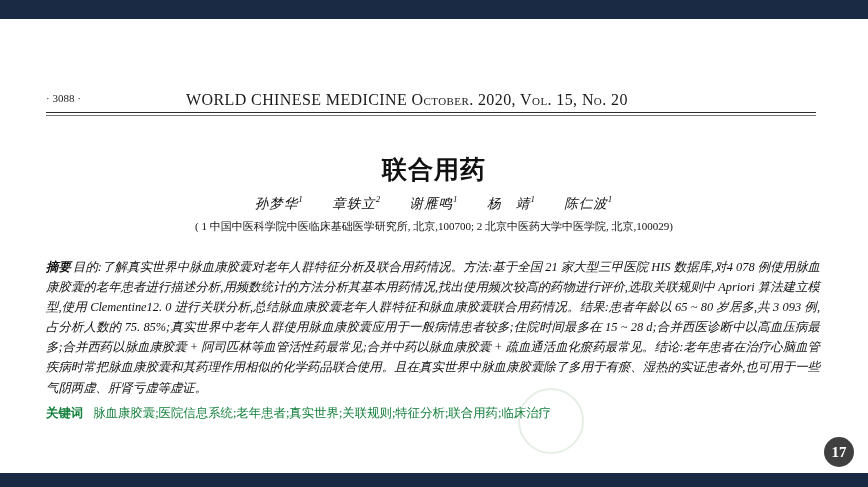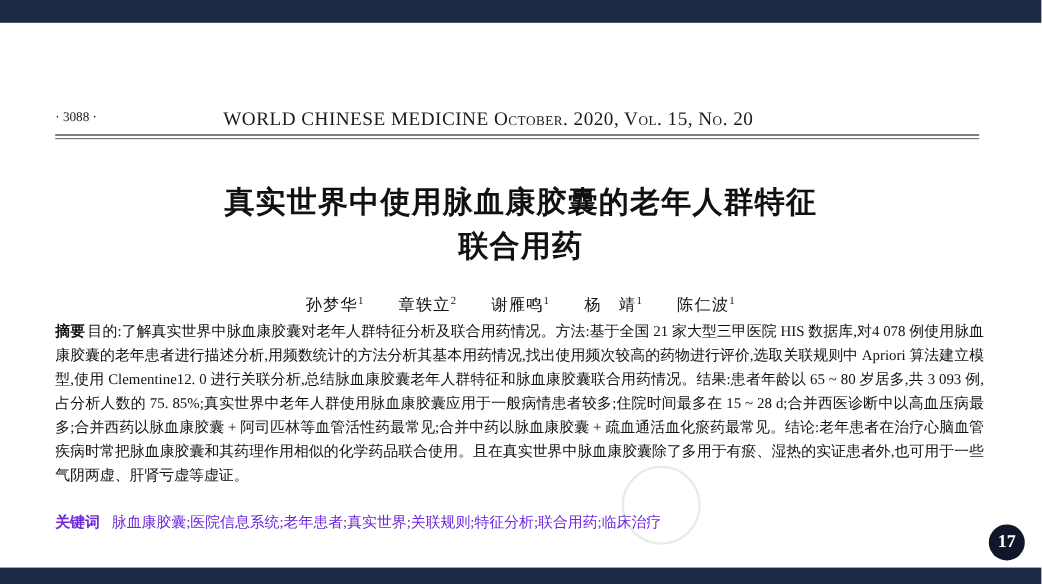--- a/index.html
+++ b/index.html
@@ -98,59 +98,61 @@
     margin-top: 42px;
     text-align: center;
     font-size: 25px;
     font-weight: bold;
     line-height: 1.42;
     color: #111;
     font-family: "Liberation Serif", serif;
     letter-spacing: 1px;
   }
   .authors {
-    margin-top: 22px;
+    margin-top: 6px;
     text-align: center;
     font-size: 13.5px;
     color: #111;
     letter-spacing: 1px;
+    font-style: italic;
   }
   .authors .au {
     margin: 0 12px;
     display: inline-block;
   }
   .authors sup {
     font-size: 9px;
     vertical-align: super;
   }
   .affil {
     margin-top: 7px;
     text-align: center;
     font-size: 11px;
     color: #111;
   }
   .abstract {
-    margin-top: 2px;
+    margin-top: 23px;
     padding: 0 10px 0 8px;
     font-size: 12.4px;
     line-height: 1.62;
     color: #111;
     text-align: justify;
     text-justify: inter-ideograph;
+    font-style: italic;
   }
   .abstract .lbl {
     font-weight: bold;
     margin-right: 2px;
   }
   .keywords {
-    margin-top: 20px;
+    margin-top: 6px;
     padding: 0 10px 0 8px;
     font-size: 12.4px;
     line-height: 1.6;
-    color: #6d28d9;
+    color: #15803d;
   }
   .keywords .lbl {
     font-weight: bold;
     margin-right: 10px;
   }
   
   .watermark {
     position: absolute;
     left: 480px;
     top: 300px;
@@ -160,21 +162,21 @@
     border: 2px solid rgba(110,160,110,0.35);
     opacity: 0.5;
   }
   .page-badge {
     position: absolute;
     right: 14px;
     bottom: 20px;
     width: 30px;
     height: 30px;
     border-radius: 50%;
-    background: #0f172a;
+    background: #404040;
     color: #ffffff;
     font-size: 15px;
     font-weight: bold;
     display: flex;
     align-items: center;
     justify-content: center;
     font-family: "Liberation Serif", serif;
   }
 </style>
 </head>
@@ -189,32 +191,32 @@
   <div class="page">
 
     <div class="running-head">
       <span class="rh-left">· 3088 ·</span>
       <span class="rh-center">WORLD CHINESE MEDICINE    October. 2020, Vol. 15, No. 20</span>
       <div class="rule"></div>
       <div class="rule thin"></div>
     </div>
 
     <div class="art-title">
-      <div>真实世界中使用脉血康胶囊的老年人群特征</div>
       <div>联合用药</div>
     </div>
 
     <div class="authors">
       <span class="au"><span>孙梦华</span><sup>1</sup></span>
       <span class="au"><span>章轶立</span><sup>2</sup></span>
       <span class="au"><span>谢雁鸣</span><sup>1</sup></span>
       <span class="au"><span>杨　靖</span><sup>1</sup></span>
       <span class="au"><span>陈仁波</span><sup>1</sup></span>
     </div>
 
+    <div class="affil">( 1 中国中医科学院中医临床基础医学研究所, 北京,100700; 2 北京中医药大学中医学院, 北京,100029)</div>
 
     <div class="abstract">
       <span class="lbl">摘要</span><span>目的:了解真实世界中脉血康胶囊对老年人群特征分析及联合用药情况。方法:基于全国 21 家大型三甲医院 HIS 数据库,对4 078 例使用脉血康胶囊的老年患者进行描述分析,用频数统计的方法分析其基本用药情况,找出使用频次较高的药物进行评价,选取关联规则中 Apriori 算法建立模型,使用 Clementine12. 0 进行关联分析,总结脉血康胶囊老年人群特征和脉血康胶囊联合用药情况。结果:患者年龄以 65 ~ 80 岁居多,共 3 093 例,占分析人数的 75. 85%;真实世界中老年人群使用脉血康胶囊应用于一般病情患者较多;住院时间最多在 15 ~ 28 d;合并西医诊断中以高血压病最多;合并西药以脉血康胶囊 + 阿司匹林等血管活性药最常见;合并中药以脉血康胶囊 + 疏血通活血化瘀药最常见。结论:老年患者在治疗心脑血管疾病时常把脉血康胶囊和其药理作用相似的化学药品联合使用。且在真实世界中脉血康胶囊除了多用于有瘀、湿热的实证患者外,也可用于一些气阴两虚、肝肾亏虚等虚证。</span>
     </div>
 
     <div class="keywords">
       <span class="lbl">关键词</span><span>脉血康胶囊;医院信息系统;老年患者;真实世界;关联规则;特征分析;联合用药;临床治疗</span>
     </div>
 
     <div class="watermark"></div>

